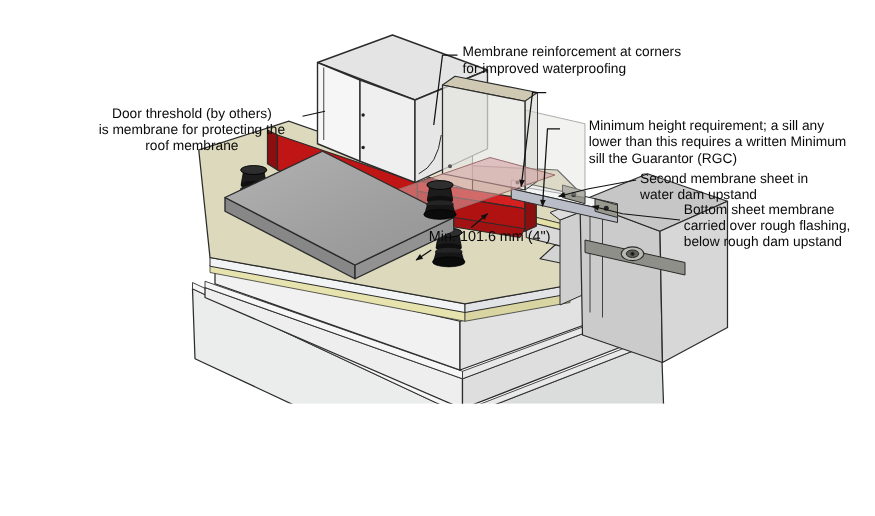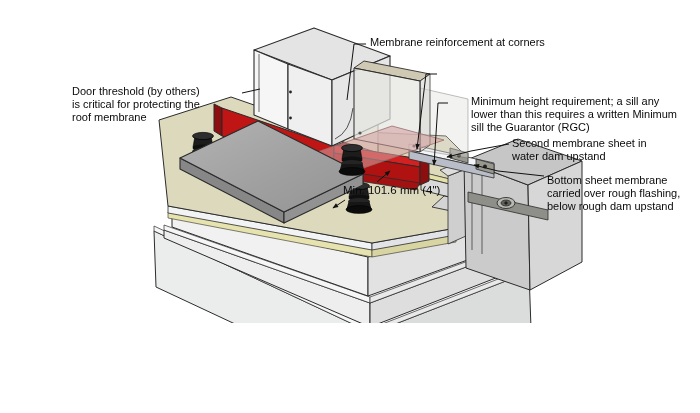--- a/index.html
+++ b/index.html
@@ -7,21 +7,21 @@
     position:relative;width:700px;height:323px;background:#ffffff;overflow:hidden;
     font-family:"Liberation Sans","DejaVu Sans",sans-serif;
     margin-left:16px;
   }
   #scene{position:absolute;left:0;top:0;}
   .note{
     position:absolute;font-size:11px;line-height:12.8px;color:#0a0a0a;
     white-space:nowrap;letter-spacing:0;
   }
   .note span{display:block;}
-  .note.right{text-align:left;}
+  .note.right{text-align:center;}
   .dim{
     position:absolute;font-size:11.5px;color:#0a0a0a;white-space:nowrap;
   }
 </style>
 </head>
 <body>
 
 <div id="stage">
   <svg id="scene" width="700" height="413" viewBox="0 0 700 413">
     <defs>
@@ -159,40 +159,41 @@
       <polyline points="493,144 455,151 431,157" marker-end="url(#arr)"></polyline>
       <polyline points="528,176 482,171 458,165" marker-end="url(#arr)"></polyline>
       <polyline points="226,93 244,89"></polyline>
       <line x1="361" y1="182" x2="374" y2="171" marker-end="url(#arr)"></line>
       <line x1="329" y1="200" x2="317" y2="208" marker-end="url(#arr)"></line>
     </g>
   </svg>
 
   <div class="note" style="left:354px;top:36px;">
     <span>Membrane reinforcement at corners</span>
+    <span>for improved waterproofing</span>
   </div>
 
 
   <div class="note" style="left:455px;top:95px;">
     <span>Minimum height requirement; a sill any</span>
     <span>lower than this requires a written Minimum</span>
     <span>sill the Guarantor (RGC)</span>
   </div>
 
   <div class="note" style="left:496px;top:137px;">
     <span>Second membrane sheet in</span>
     <span>water dam upstand</span>
   </div>
 
-  <div class="note" style="left:531px;top:174px;">
+  <div class="note" style="left:531px;top:162px;">
     <span>Bottom sheet membrane</span>
     <span>carried over rough flashing,</span>
     <span>below rough dam upstand</span>
   </div>
 
   <div class="note right" style="left:56px;top:85px;width:163px;">
     <span>Door threshold (by others)</span>
-    <span>is critical for protecting the</span>
+    <span>is membrane for protecting the</span>
     <span>roof membrane</span>
   </div>
 
   <div class="dim" style="left:327px;top:184px;">Min. 101.6 mm (4")</div>
 </div>
 
 </body></html>

